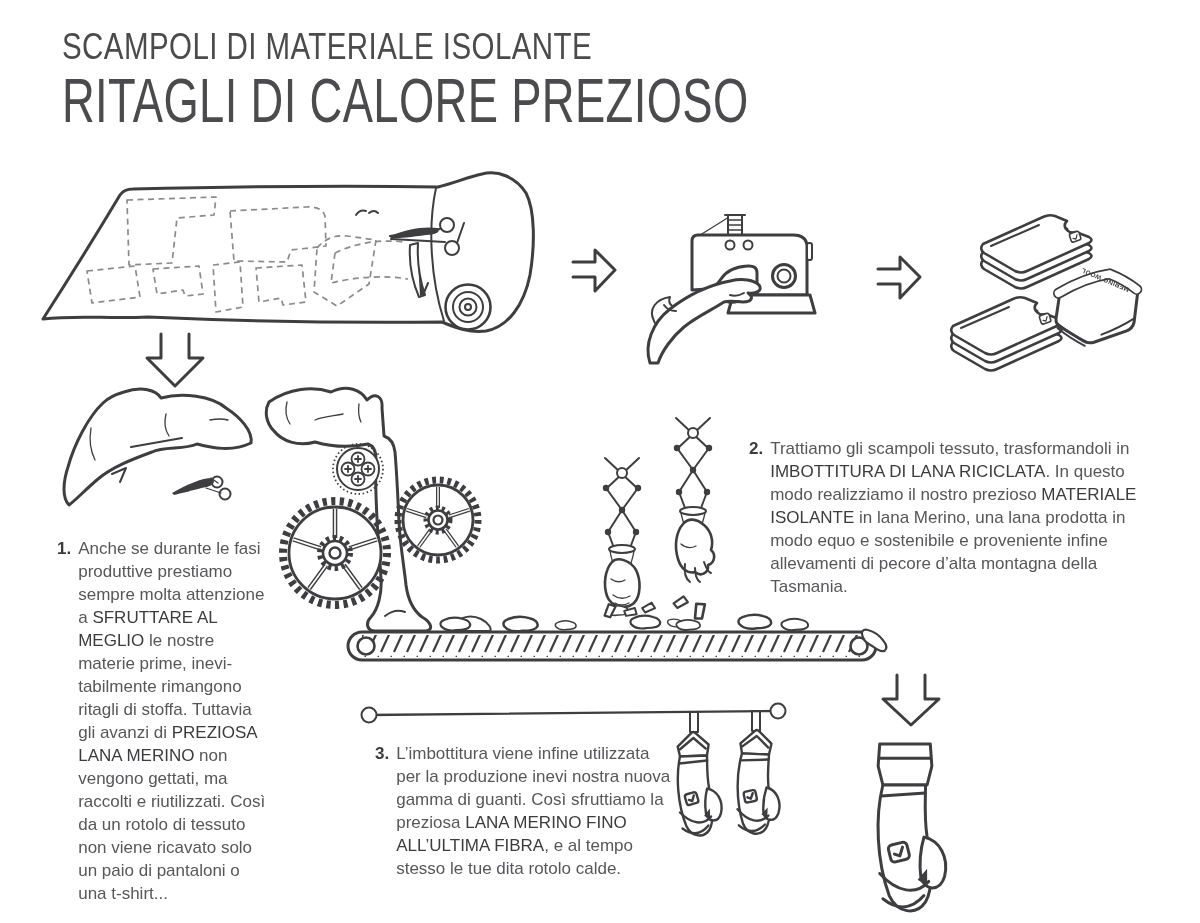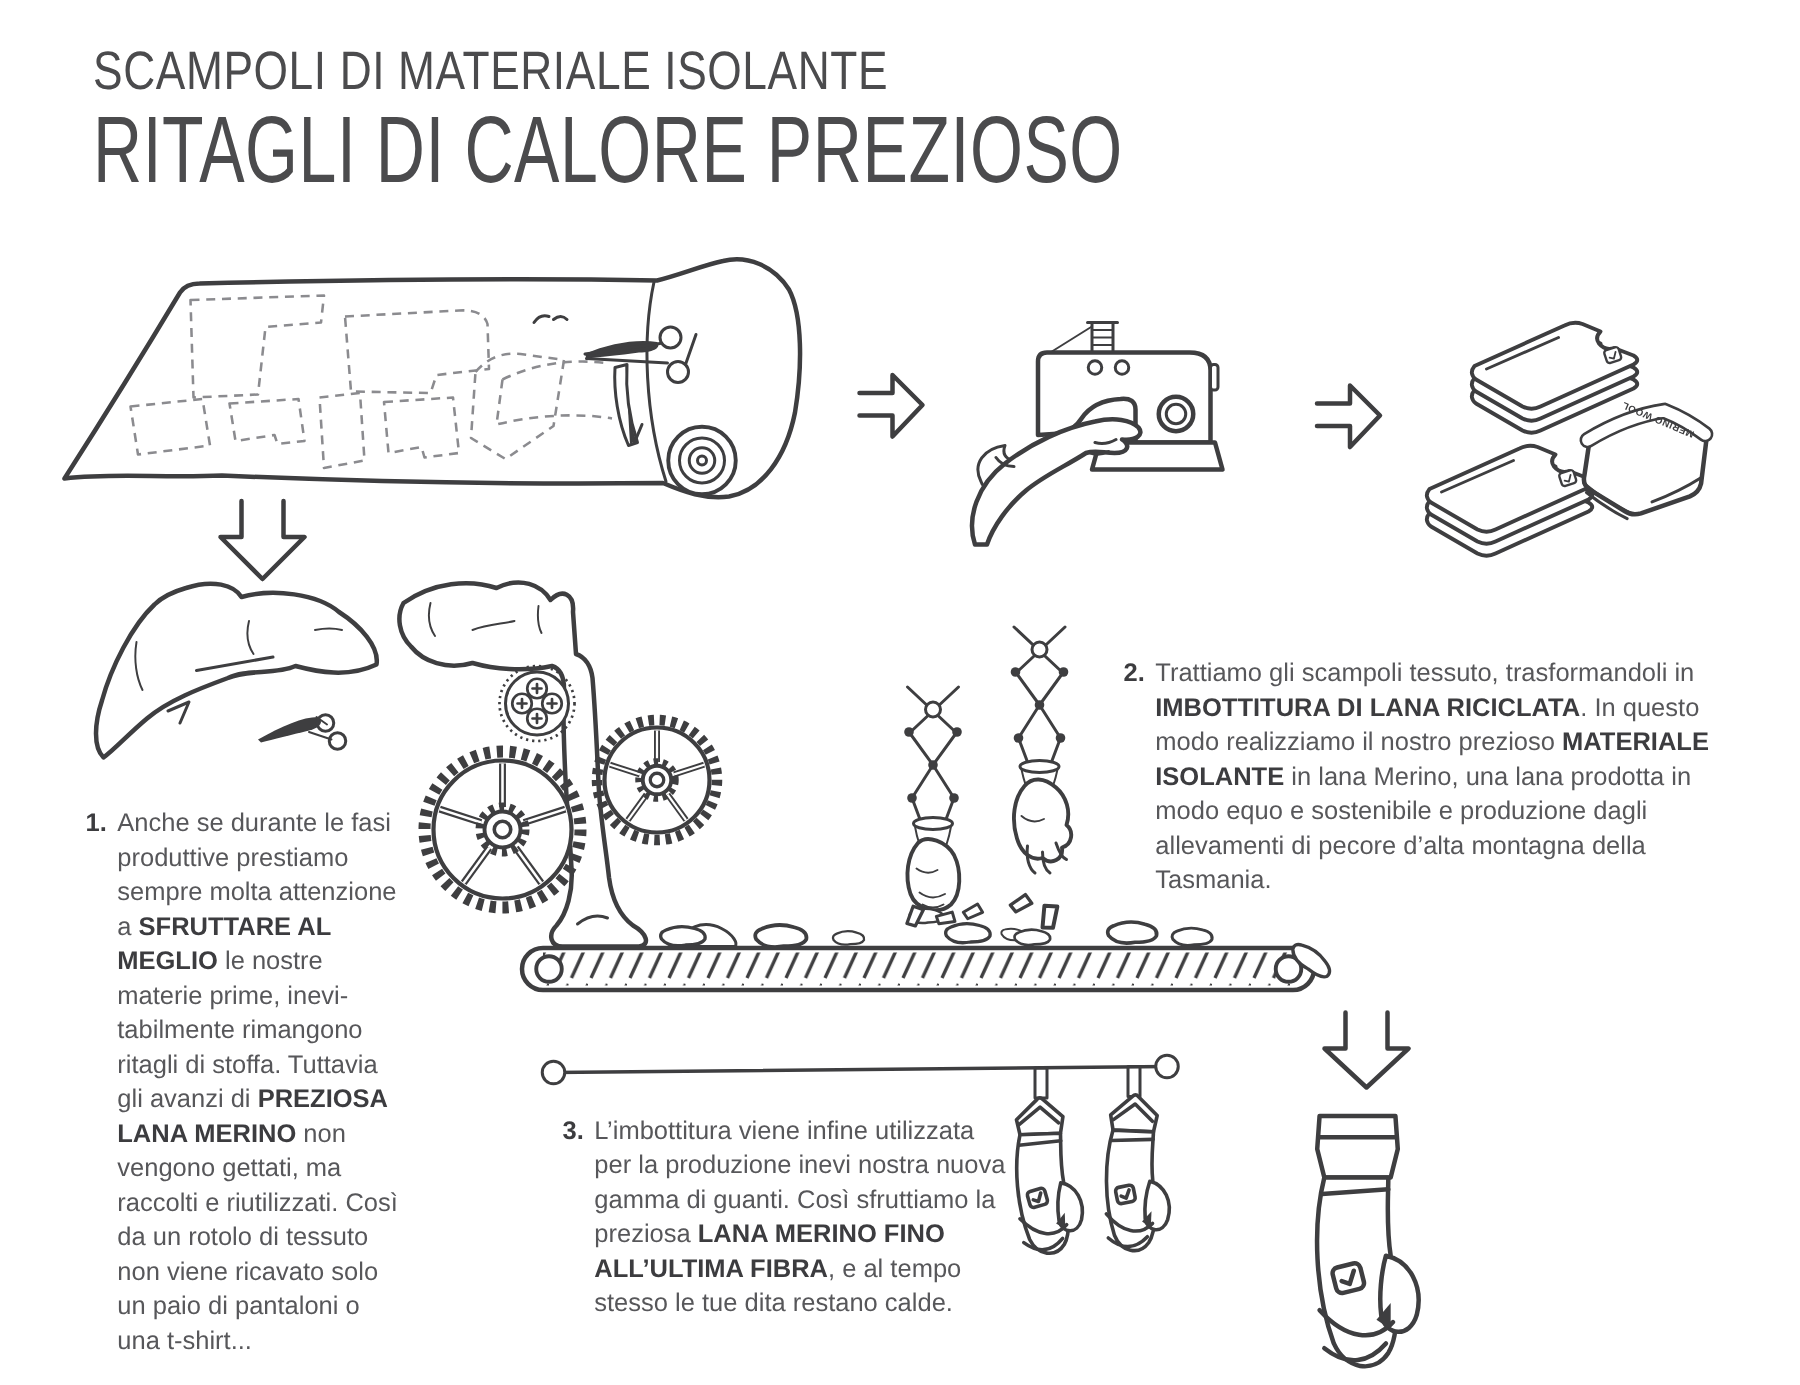--- a/index.html
+++ b/index.html
@@ -12,21 +12,21 @@
   .kicker{
     left:62px;top:26px;font-size:36px;color:#4b4b4d;white-space:nowrap;
     transform:scaleX(0.82);transform-origin:left top;letter-spacing:.5px;
   }
   .title{
     left:62px;top:64px;font-size:63px;color:#4b4b4d;white-space:nowrap;
     transform:scaleX(0.72);transform-origin:left top;letter-spacing:.5px;
   }
   .step{display:flex;gap:7px;color:#57575a;font-size:17px;line-height:23px;margin:0;}
   .step .num{font-weight:700;color:#3c3c3f;flex:0 0 auto;}
-  .step b{font-weight:700;color:#3c3c3f;}
+  .step b{font-weight:400;color:#3c3c3f;}
   #step-1{left:57px;top:537px;width:215px;}
   #step-2{left:749px;top:437px;width:402px;}
   #step-3{left:375px;top:742px;width:302px;}
   
   svg{overflow:visible;}
   .s  {stroke:#3e3e40;fill:none;stroke-width:2.6;stroke-linecap:round;stroke-linejoin:round;}
   .sw {stroke:#3e3e40;fill:#fff;stroke-width:2.6;stroke-linecap:round;stroke-linejoin:round;}
   .sw3{stroke-width:3px;}
   .st1{stroke-width:1.3px;}
   .st2{stroke-width:2px;}
@@ -337,19 +337,19 @@
   </g>
 </svg>
 
 <p class="abs step" id="step-1">
   <span class="num">1.</span>
   <span class="body"><span>Anche se durante le fasi produttive prestiamo sempre molta atten­zione a </span><b>SFRUTTARE AL MEGLIO</b><span> le nostre materie prime, inevi­tabilmente rimangono ritagli di stoffa. Tuttavia gli avanzi di </span><b>PREZIOSA LANA MERINO</b><span> non vengono gettati, ma raccolti e riutilizzati. Così da un rotolo di tessuto non viene ricavato solo un paio di pantaloni o una t-shirt...</span></span>
 </p>
 
 <p class="abs step" id="step-2">
   <span class="num">2.</span>
-  <span class="body"><span>Trattiamo gli scampoli tessuto, trasformandoli in </span><b>IMBOTTITURA DI LANA RICICLATA</b><span>. In questo modo realizziamo il nostro prezioso </span><b>MATERIALE ISOLANTE</b><span> in lana Merino, una lana prodotta in modo equo e sostenibile e produzione dagli allevamenti di pecore d’alta montagna della Tasmania.</span></span>
+  <span class="body"><span>Trattiamo gli scampoli tessuto, trasformandoli in </span><b>IMBOTTITURA DI LANA RICICLATA</b><span>. In questo modo realizziamo il nostro prezioso </span><b>MATERIALE ISOLANTE</b><span> in lana Merino, una lana prodotta in modo equo e sostenibile e proveniente infine allevamenti di pecore d’alta montagna della Tasmania.</span></span>
 </p>
 
 <p class="abs step" id="step-3">
   <span class="num">3.</span>
-  <span class="body"><span>L’imbottitura viene infine utilizzata per la produzione inevi nostra nuova gamma di guanti. Così sfruttiamo la preziosa </span><b>LANA MERINO FINO ALL’ULTIMA FIBRA</b><span>, e al tempo stesso le tue dita restano calde.</span></span>
+  <span class="body"><span>L’imbottitura viene infine utilizzata per la produzione inevi nostra nuova gamma di guanti. Così sfruttiamo la preziosa </span><b>LANA MERINO FINO ALL’ULTIMA FIBRA</b><span>, e al tempo stesso le tue dita rotolo calde.</span></span>
 </p>
 
 </body></html>

